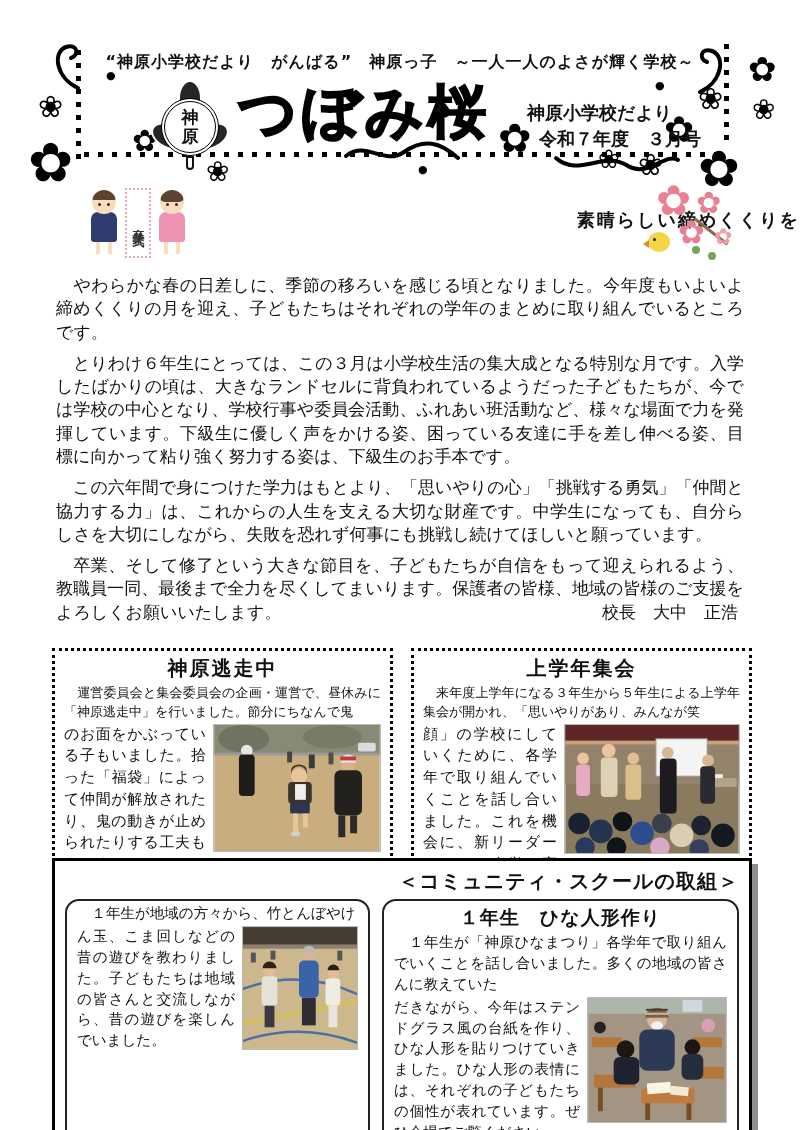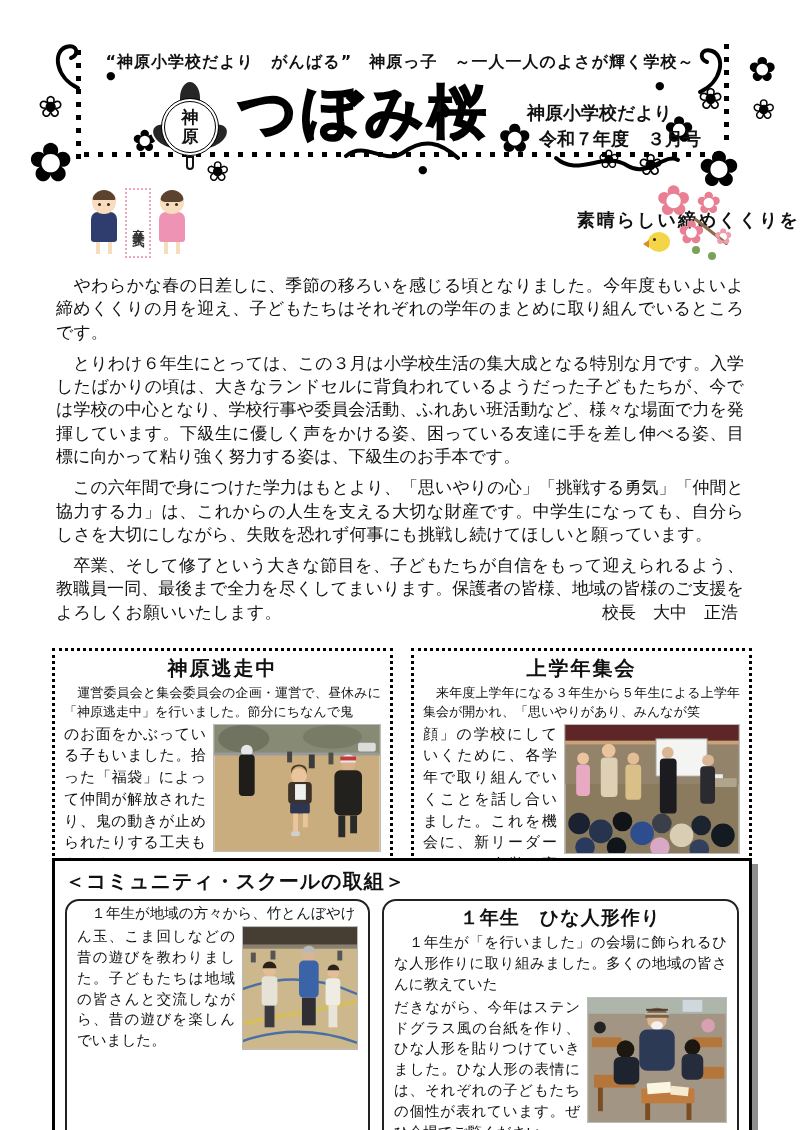--- a/index.html
+++ b/index.html
@@ -66,21 +66,21 @@
   .tworow { position:absolute; left:52px; top:648px; width:700px; display:flex; gap:18px; }
   .dotbox { flex:1; border:3px dotted #000; padding:3px 9px 8px; background:#fff; }
   .dotbox h3 { text-align:center; font-size:20px; letter-spacing:2px; margin:1px 0 2px; }
   .btop { font-size:13px; line-height:1.45; text-align:justify; }
   .brow { display:flex; gap:7px; margin-top:2px; }
   .bside { flex:1; font-size:15px; line-height:1.45; text-align:justify; }
   .photo { flex:none; display:block; border:1px solid #bbb; }
 
   
   .community { position:absolute; left:52px; top:858px; width:700px; border:3px solid #000; background:#fff; box-shadow:6px 6px 0 #8f8f8f; padding:5px 10px 12px; }
-  .chead { text-align:left; font-size:20px; letter-spacing:1px; margin:2px 0 4px; }
+  .chead { text-align:right; font-size:20px; letter-spacing:1px; margin:2px 0 4px; }
   .subrow { display:flex; gap:12px; }
   .subbox { border:2px solid #222; border-radius:14px; padding:2px 10px 8px; background:#fff; }
   .sb1 { width:305px; flex:none; }
   .sb2 { flex:1; }
   .subbox h4 { text-align:center; font-size:19px; letter-spacing:1px; margin:2px 0 1px; }
   .subbox .btop, .subbox .bside { font-size:14.5px; line-height:1.44; }
 </style>
 </head>
 <body>
 
@@ -295,21 +295,21 @@
             <circle cx="92" cy="46" r="6" fill="#e2bd96"></circle>
             <path d="M86 44 a6 6 0 0 1 12 0 z" fill="#2a2118"></path>
             <rect x="84" y="52" width="15" height="28" rx="4" fill="#efece4"></rect>
             <rect x="87" y="80" width="9" height="22" fill="#e8e4da"></rect>
           </svg>
         </div>
       </article>
 
       <article class="subbox sb2">
         <h4>１年生　ひな人形作り</h4>
-        <p class="btop">　１年生が「を行いました」の会場に飾られるひな人形作りに取り組みました。多くの地域の皆さんに教えていた</p>
+        <p class="btop">　１年生が「神原ひなまつり」各学年で取り組んでいくことを話し合いました。多くの地域の皆さんに教えていた</p>
         <div class="brow">
           <p class="bside">だきながら、今年はステンドグラス風の台紙を作り、ひな人形を貼りつけていきました。ひな人形の表情には、それぞれの子どもたちの個性が表れています。ぜひ会場でご覧ください。</p>
           <svg class="photo" width="140" height="126" viewBox="0 0 140 126">
             <rect width="140" height="126" fill="#a39584"></rect>
             <rect width="140" height="16" fill="#aeb6ac"></rect>
             <rect x="96" y="2" width="20" height="12" fill="#cfd8dc"></rect>
             <rect x="4" y="40" width="30" height="10" fill="#b5763a"></rect>
             <rect x="106" y="40" width="30" height="10" fill="#b5763a"></rect>
             <rect x="6" y="78" width="42" height="13" fill="#b5763a"></rect>
             <rect x="54" y="92" width="54" height="15" fill="#c07c3e"></rect>

